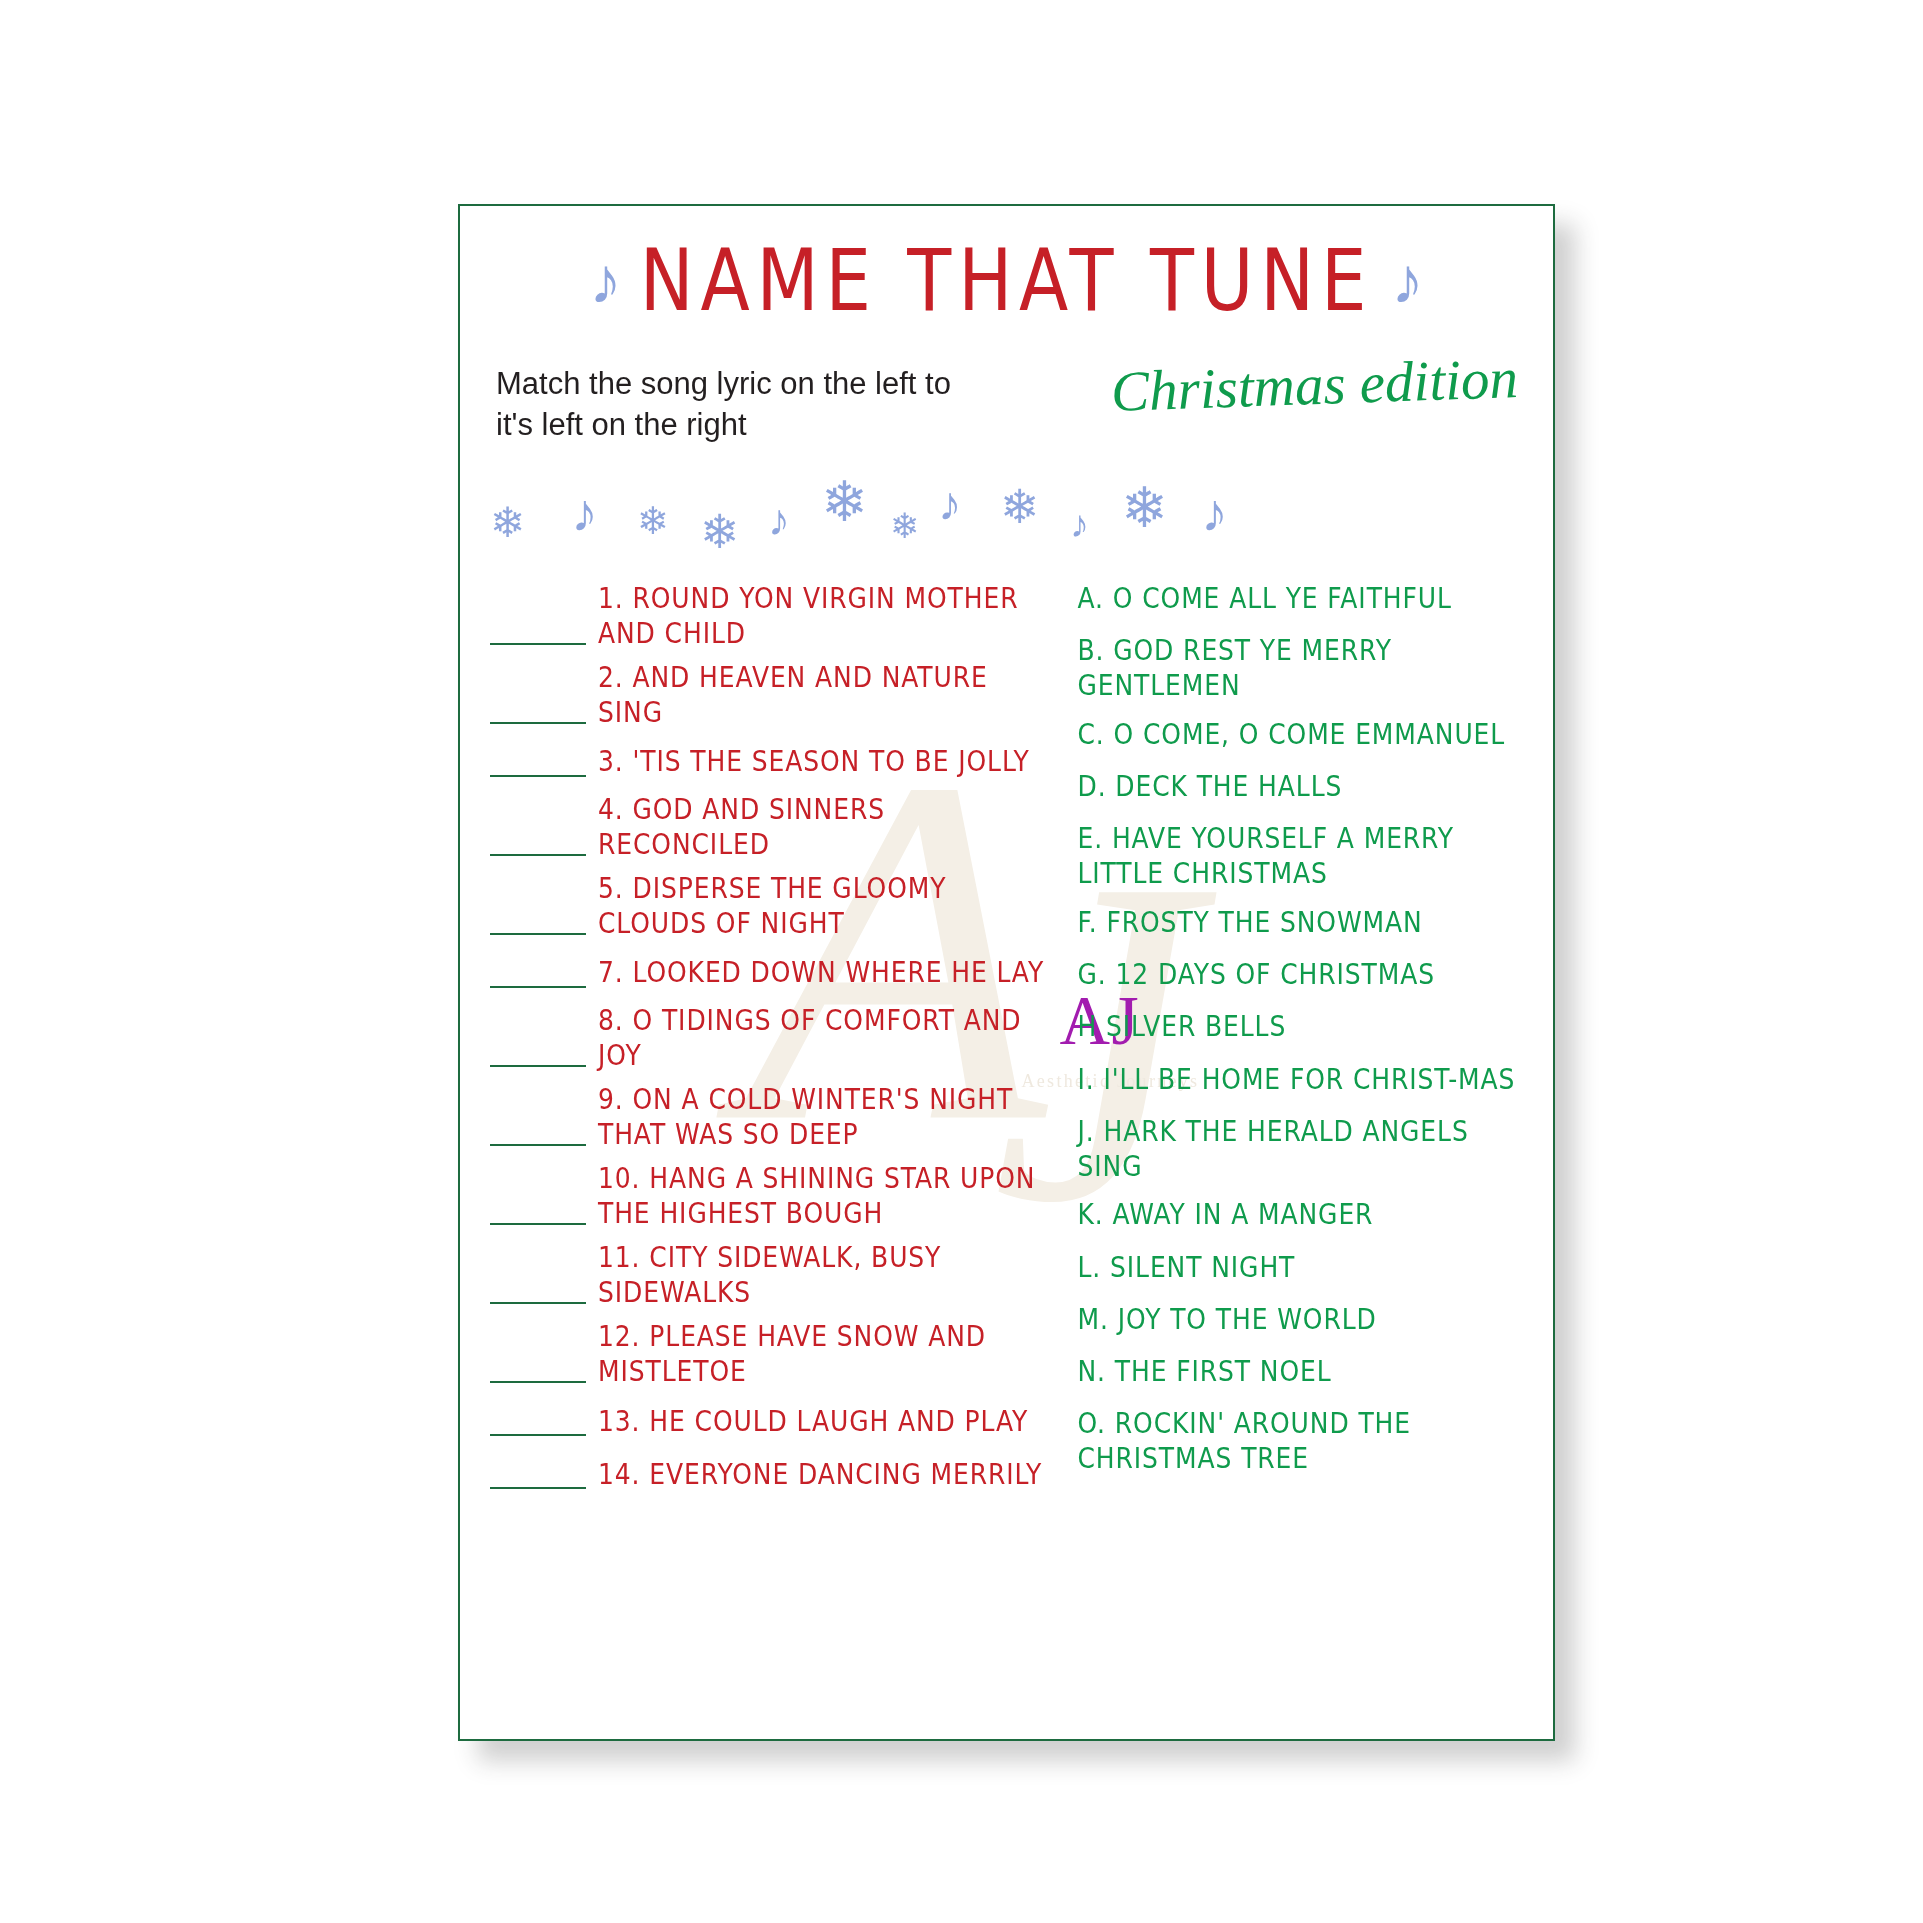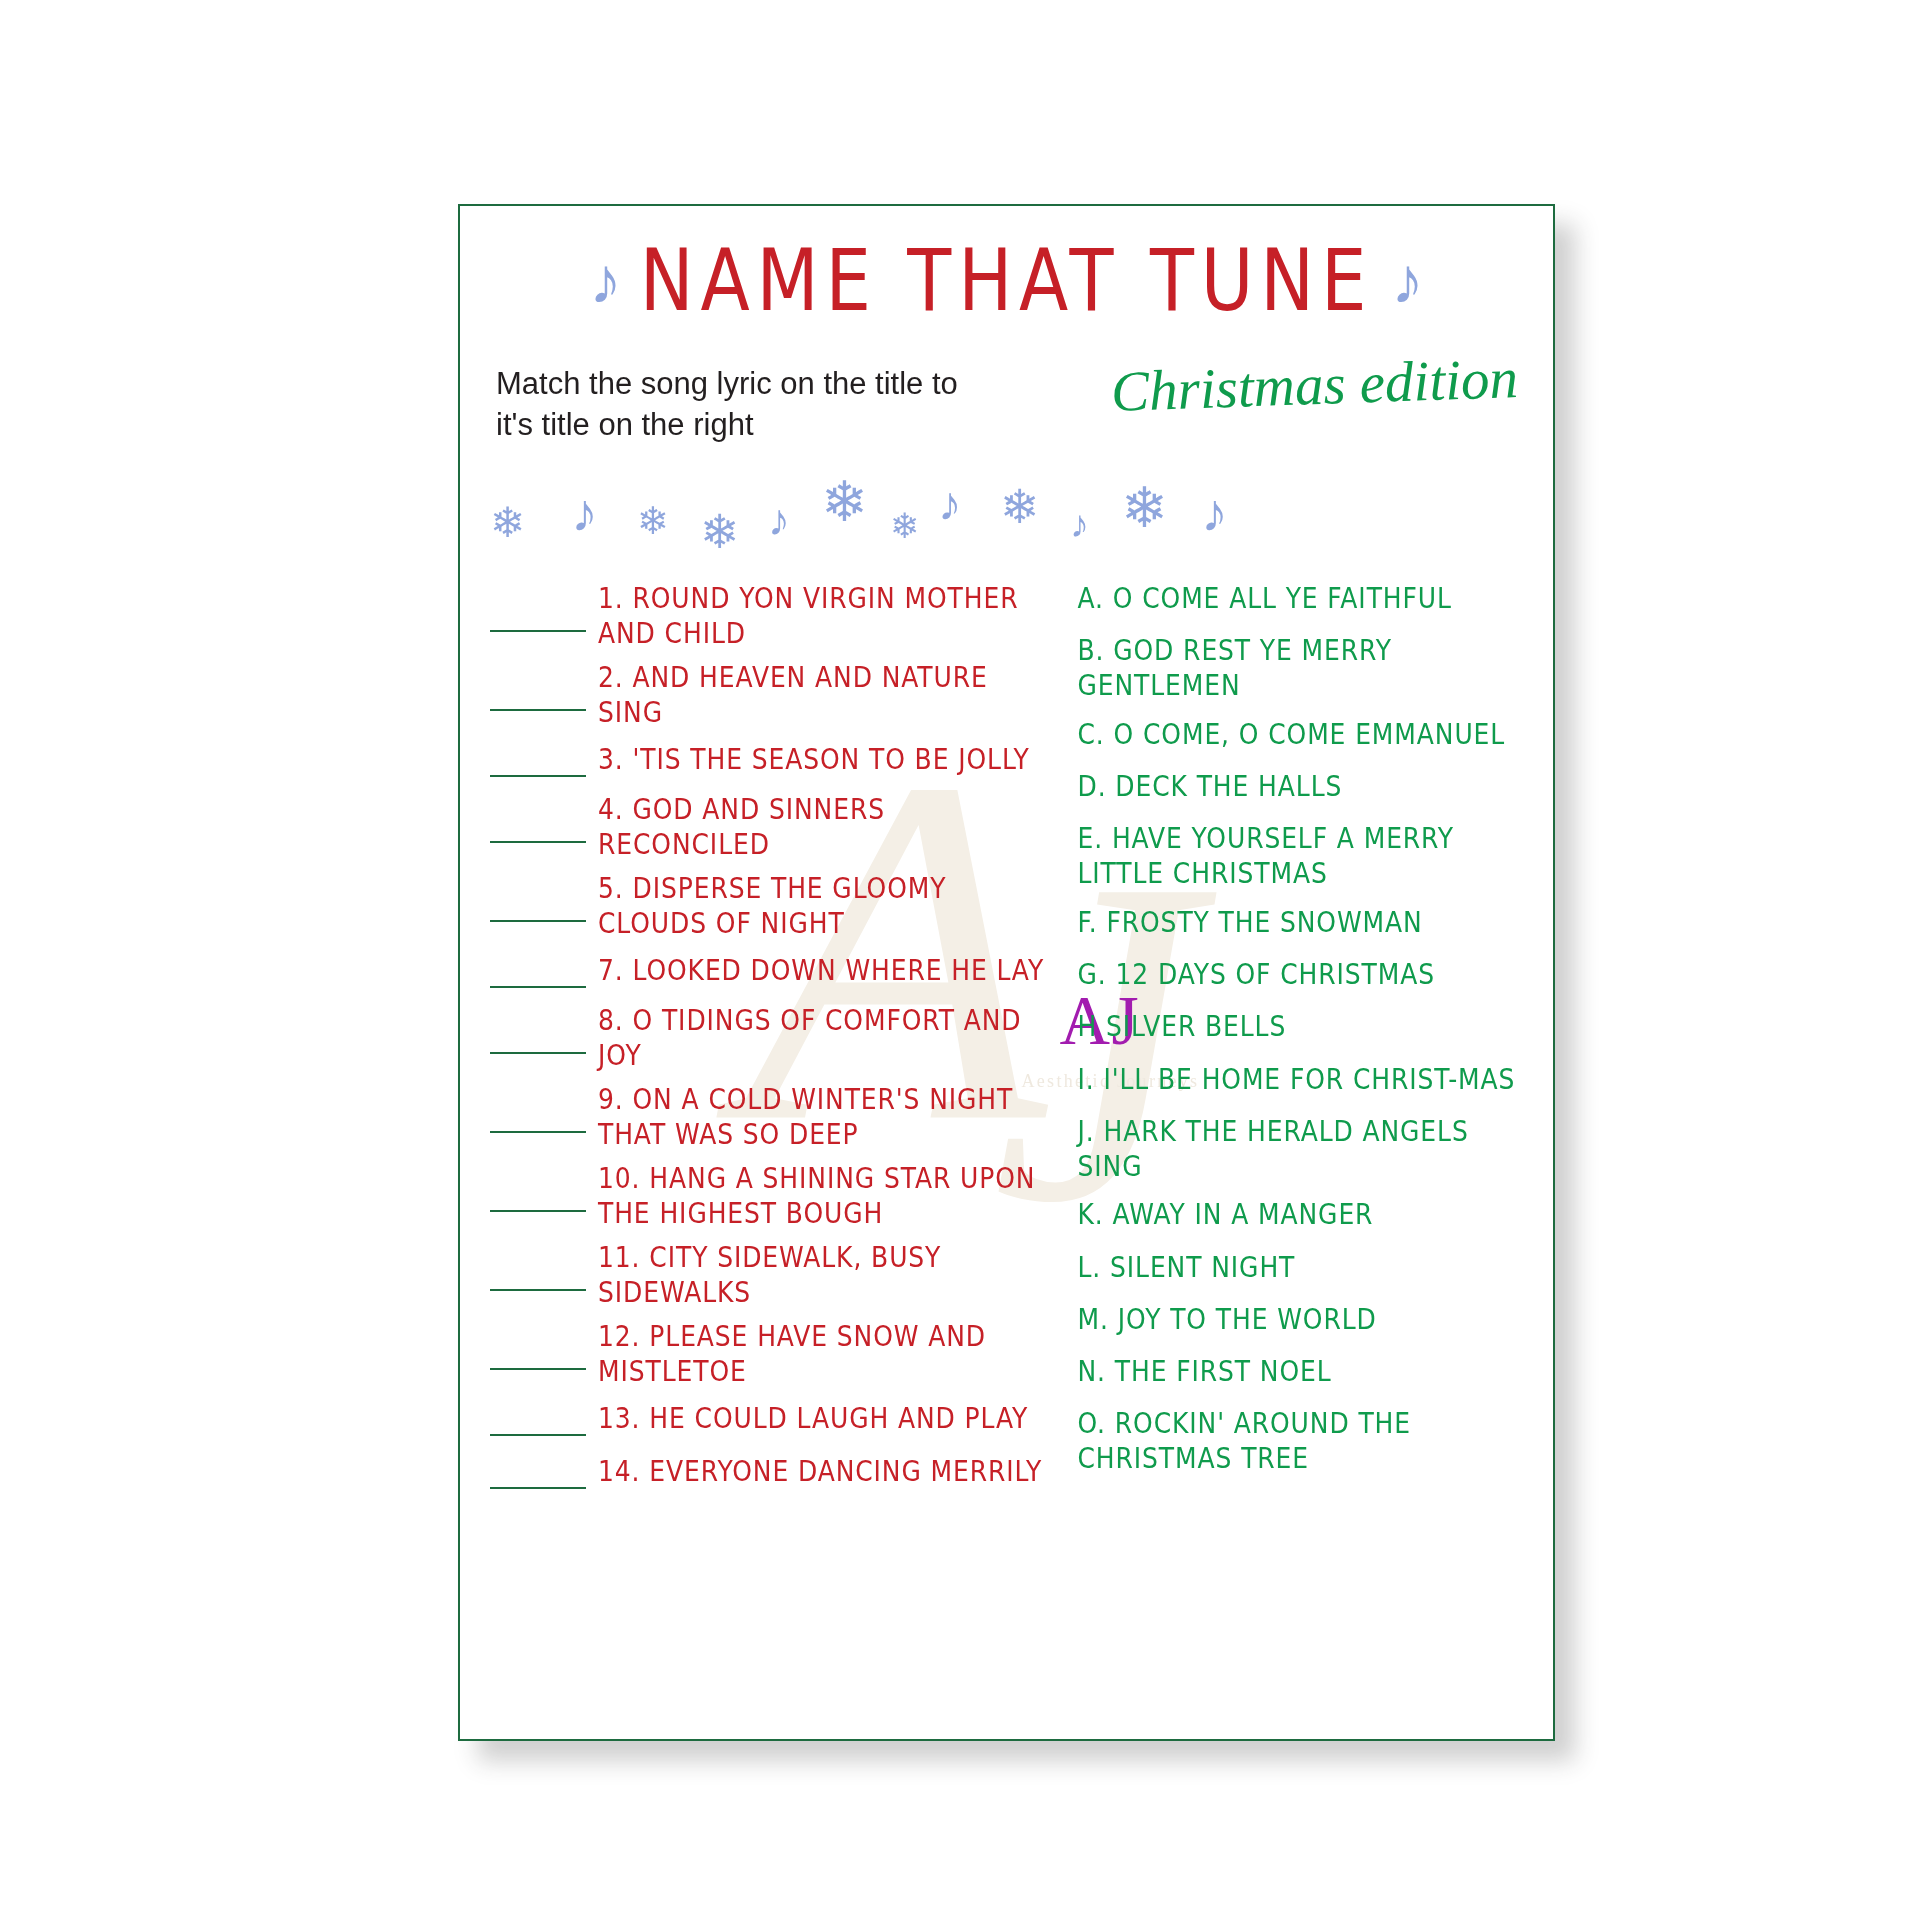--- a/index.html
+++ b/index.html
@@ -166,21 +166,21 @@
     box-sizing: border-box;
   }
   .col-right {
     width: 492px;
     padding-left: 16.5px;
     box-sizing: border-box;
   }
 
   .lyric-row {
     display: flex;
-    align-items: center;
+    align-items: flex-end;
     margin-bottom: 16.5px;
   }
   .blank-line {
     flex: 0 0 auto;
     width: 96px;
     border-bottom: 2.3px solid #1d6b3f;
     height: 25.6px;
     margin-top: 9px;
     margin-right: 12px;
   }
@@ -220,21 +220,21 @@
       <div class="wm-text">Aesthetic Journeys</div>
     </div>
 
     <div class="title-row">
       <span class="note-glyph">♪</span>
       <span class="title-text">NAME THAT TUNE</span>
       <span class="note-glyph">♪</span>
     </div>
 
     <div class="subtitle-wrap">
-      <div class="instructions">Match the song lyric on the title to it's title on the right</div>
+      <div class="instructions">Match the song lyric on the left to it's left on the right</div>
       <div class="edition">Christmas edition</div>
     </div>
 
     <div class="deco-band">
       <span class="deco" style="left:0px;  top:33px; font-size:42px;">❄</span>
       <span class="deco" style="left:81px; top:16.5px; font-size:53px;">♪</span>
       <span class="deco" style="left:147px; top:33px; font-size:38px;">❄</span>
       <span class="deco" style="left:210px; top:39px; font-size:47px;">❄</span>
       <span class="deco" style="left:278px; top:28.6px; font-size:44px;">♪</span>
       <span class="deco" style="left:331px; top:4.5px;  font-size:56px;">❄</span>

